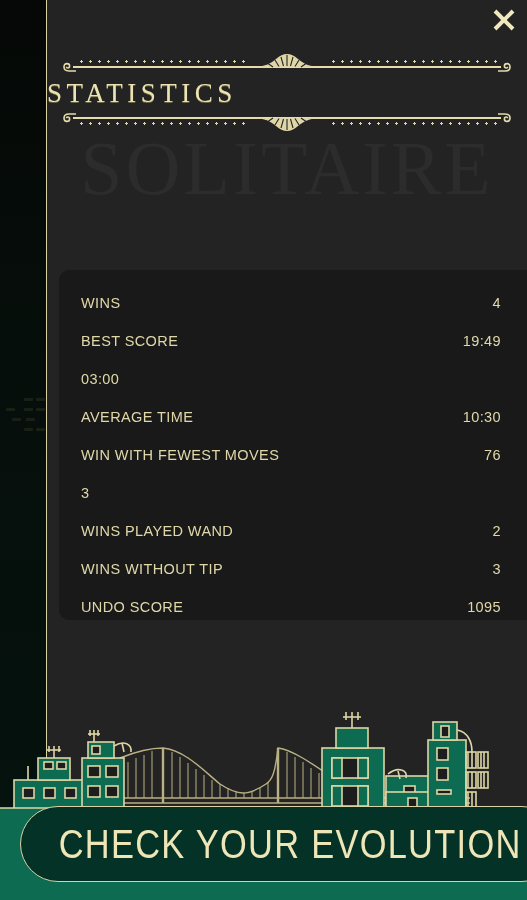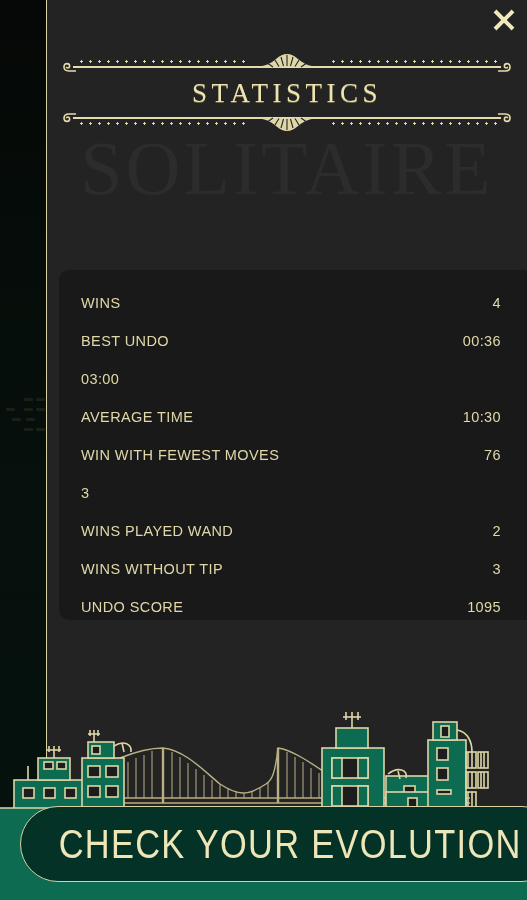--- a/index.html
+++ b/index.html
@@ -112,21 +112,21 @@
   .rule.top .fan { bottom:2px; }
   .rule.bot .fan { top:2px; }
   .rule .gapmask {
     position:absolute; left:50%; transform:translateX(-50%);
     width:78px; height:8px; background:#232323;
   }
   .rule.top .gapmask { bottom:8px; }
   .rule.bot .gapmask { top:8px; }
 
   .page-title {
-    text-align:center;
+    text-align:left;
     font-family:"Liberation Serif", serif;
     font-size:27px; letter-spacing:4.5px;
     color:#ece3b2;
     margin:6px 0 4px;
     text-shadow:0 1px 0 #6d6640;
   }
 
   
   .stats-card {
     position:absolute; left:12px; right:-8px; top:270px; height:350px;
@@ -253,22 +253,22 @@
     </div>
     <div class="watermark-draw">DRAW 3</div>
 
     <div class="stats-card">
       <div class="stats-list" id="stats-list">
           <div class="stat-row">
             <span class="stat-label">WINS</span>
             <span class="stat-value">4</span>
           </div>
           <div class="stat-row">
-            <span class="stat-label">BEST UNDO</span>
-            <span class="stat-value">00:36</span>
+            <span class="stat-label">BEST SCORE</span>
+            <span class="stat-value">19:49</span>
           </div>
           <div class="stat-row">
             <span class="stat-value">03:00</span>
           </div>
           <div class="stat-row">
             <span class="stat-label">AVERAGE TIME</span>
             <span class="stat-value">10:30</span>
           </div>
           <div class="stat-row">
             <span class="stat-label">WIN WITH FEWEST MOVES</span>

